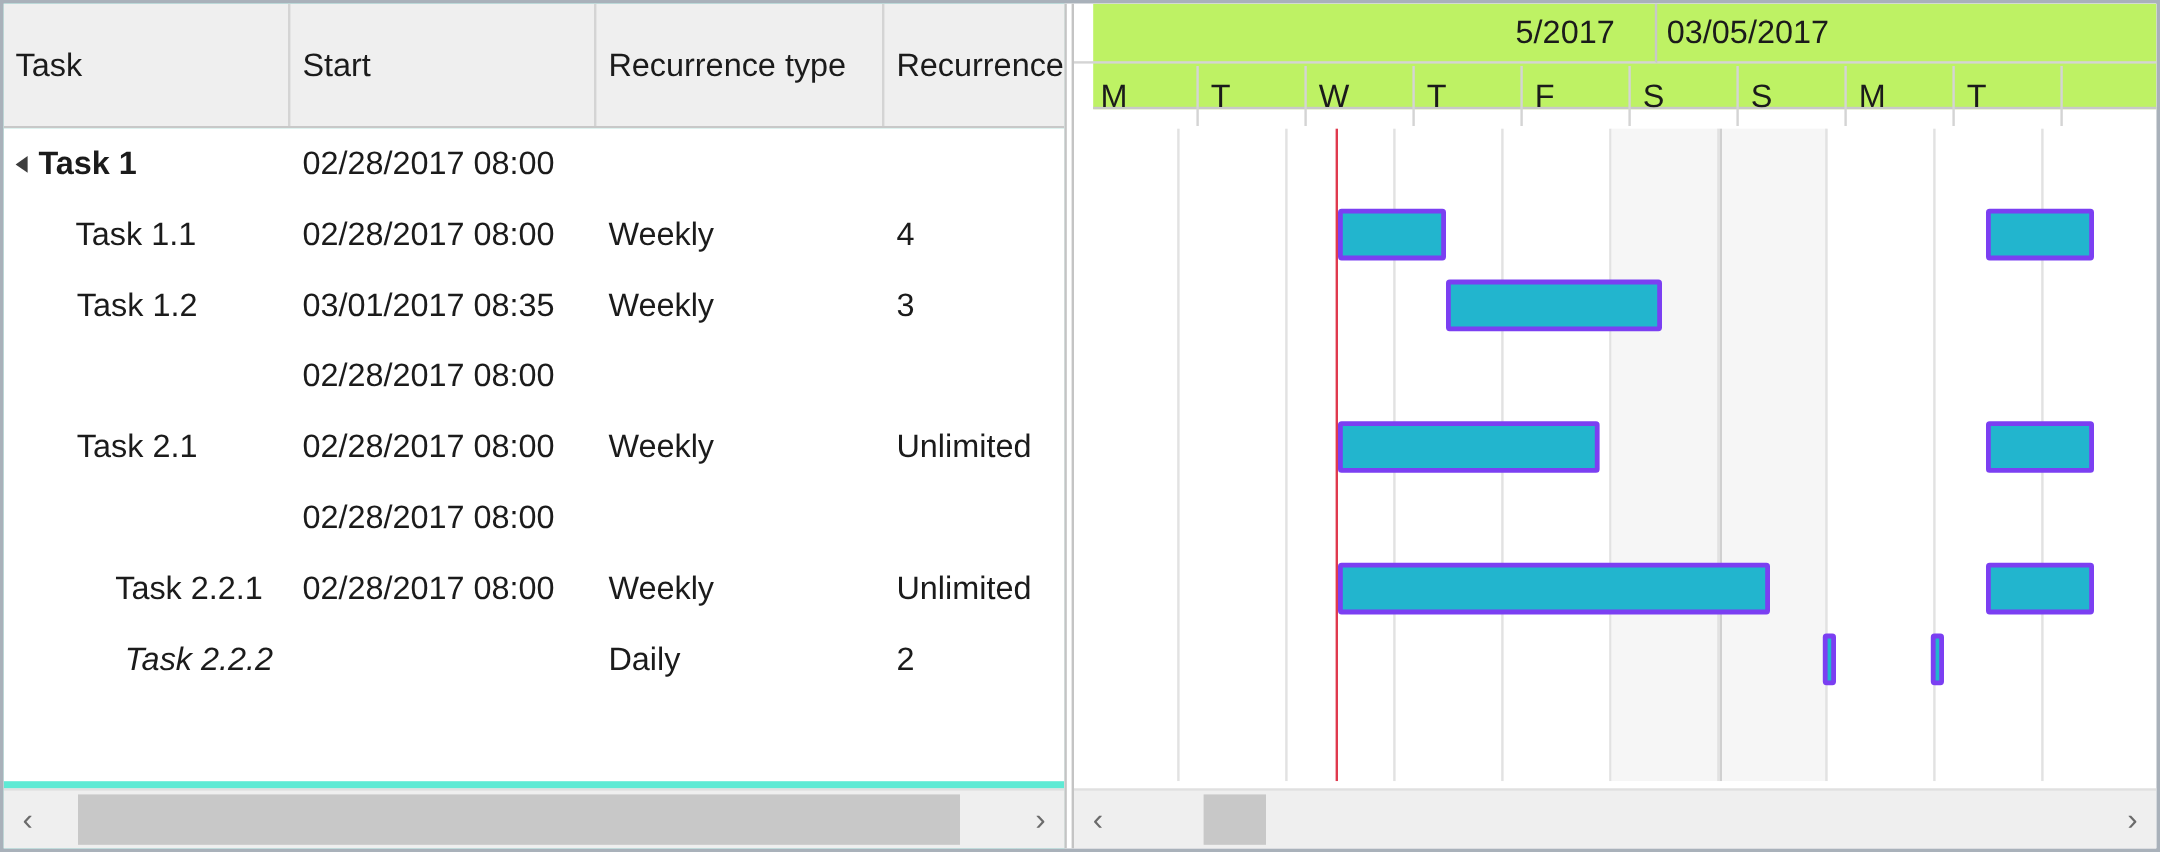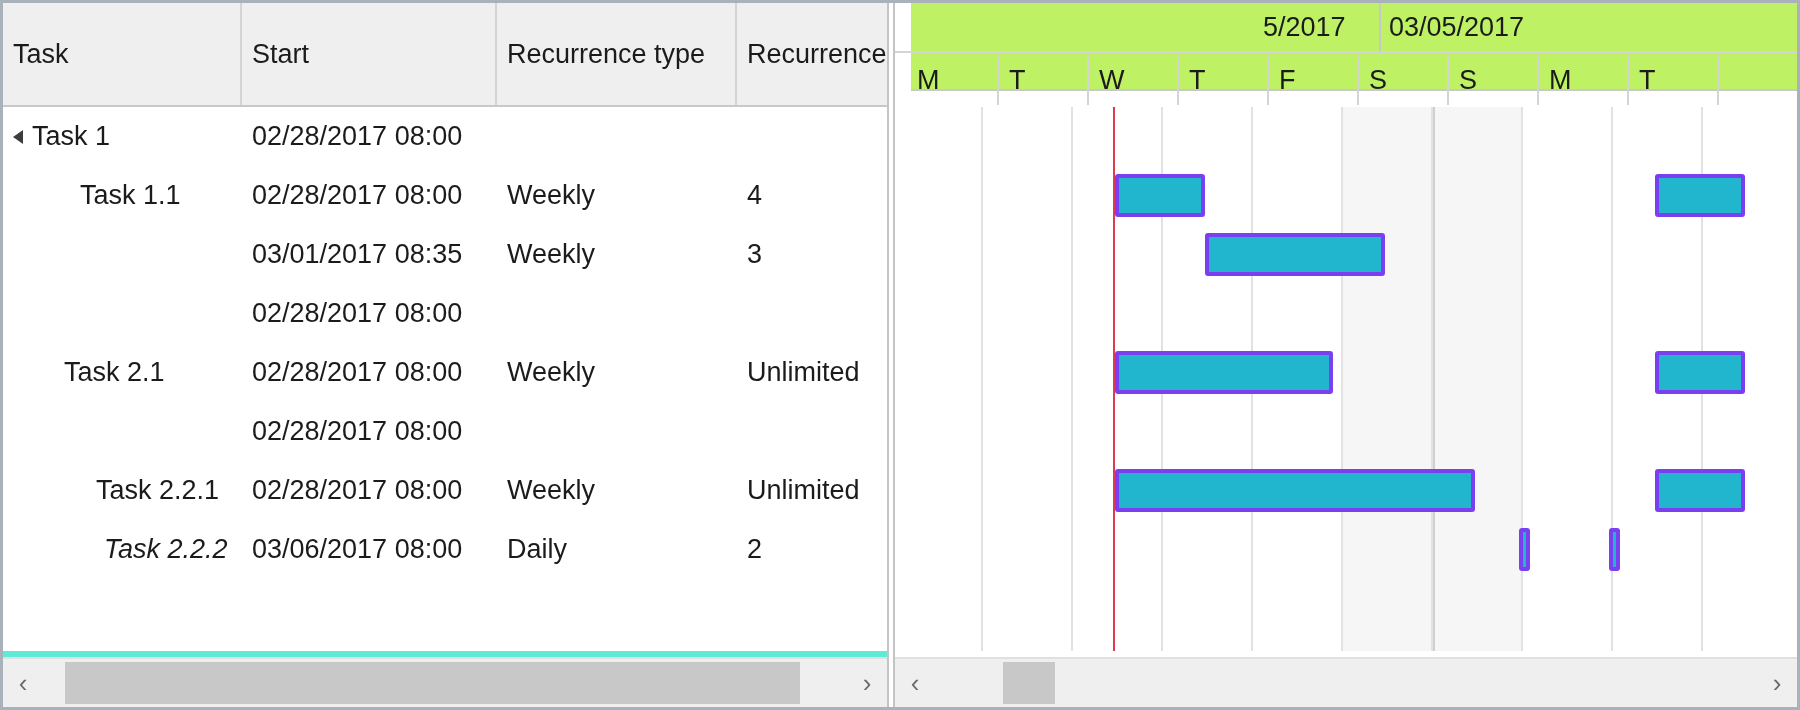--- a/index.html
+++ b/index.html
@@ -169,50 +169,54 @@
         <div class="gh-cell" style="left: 239px; width: 255px;">
           <span>Start</span>
         </div>
         <div class="gh-cell" style="left: 734px; width: 200px;">
           <span>Recurrence</span>
         </div>
       </div>
 
     <div id="grid-body">
         <div class="grid-row">
-          <div class="gc gc-task" style="left: 0px; width: 239px; padding-left: 10px;">
+          <div class="gc gc-task" style="left: 0px; width: 239px; padding-left: 10px; font-weight: bold;">
             <span class="expander"></span>
             <span>Task 1</span>
           </div>
           <div class="gc" style="left: 239px; width: 255px; padding-left: 10px;">
             <span>02/28/2017 08:00</span>
           </div>
           <div class="gc" style="left: 494px; width: 240px; padding-left: 10px;">
             <span></span>
           </div>
           <div class="gc" style="left: 734px; width: 200px; padding-left: 10px;">
             <span></span>
           </div>
         </div>
         <div class="grid-row">
-          <div class="gc gc-task" style="left: 0px; width: 239px; padding-left: 58px;">
+          <div class="gc gc-task" style="left: 0px; width: 239px; padding-left: 41px;">
             <span class="expander hidden"></span>
             <span>Task 1.1</span>
           </div>
           <div class="gc" style="left: 239px; width: 255px; padding-left: 10px;">
             <span>02/28/2017 08:00</span>
           </div>
           <div class="gc" style="left: 494px; width: 240px; padding-left: 10px;">
             <span>Weekly</span>
           </div>
           <div class="gc" style="left: 734px; width: 200px; padding-left: 10px;">
             <span>4</span>
           </div>
         </div>
         <div class="grid-row">
+          <div class="gc gc-task" style="left: 0px; width: 239px; padding-left: 42px;">
+            <span class="expander hidden"></span>
+            <span>Task 1.2</span>
+          </div>
           <div class="gc" style="left: 239px; width: 255px; padding-left: 10px;">
             <span>03/01/2017 08:35</span>
           </div>
           <div class="gc" style="left: 494px; width: 240px; padding-left: 10px;">
             <span>Weekly</span>
           </div>
           <div class="gc" style="left: 734px; width: 200px; padding-left: 10px;">
             <span>3</span>
           </div>
         </div>
@@ -265,23 +269,20 @@
             <span>Weekly</span>
           </div>
           <div class="gc" style="left: 734px; width: 200px; padding-left: 10px;">
             <span>Unlimited</span>
           </div>
         </div>
         <div class="grid-row">
           <div class="gc gc-task" style="left: 0px; width: 239px; padding-left: 82px; font-style: italic;">
             <span class="expander hidden"></span>
             <span>Task 2.2.2</span>
-          </div>
-          <div class="gc" style="left: 239px; width: 255px; padding-left: 10px;">
-            <span>03/06/2017 08:00</span>
           </div>
           <div class="gc" style="left: 494px; width: 240px; padding-left: 10px;">
             <span>Daily</span>
           </div>
           <div class="gc" style="left: 734px; width: 200px; padding-left: 10px;">
             <span>2</span>
           </div>
         </div>
       </div>
 

